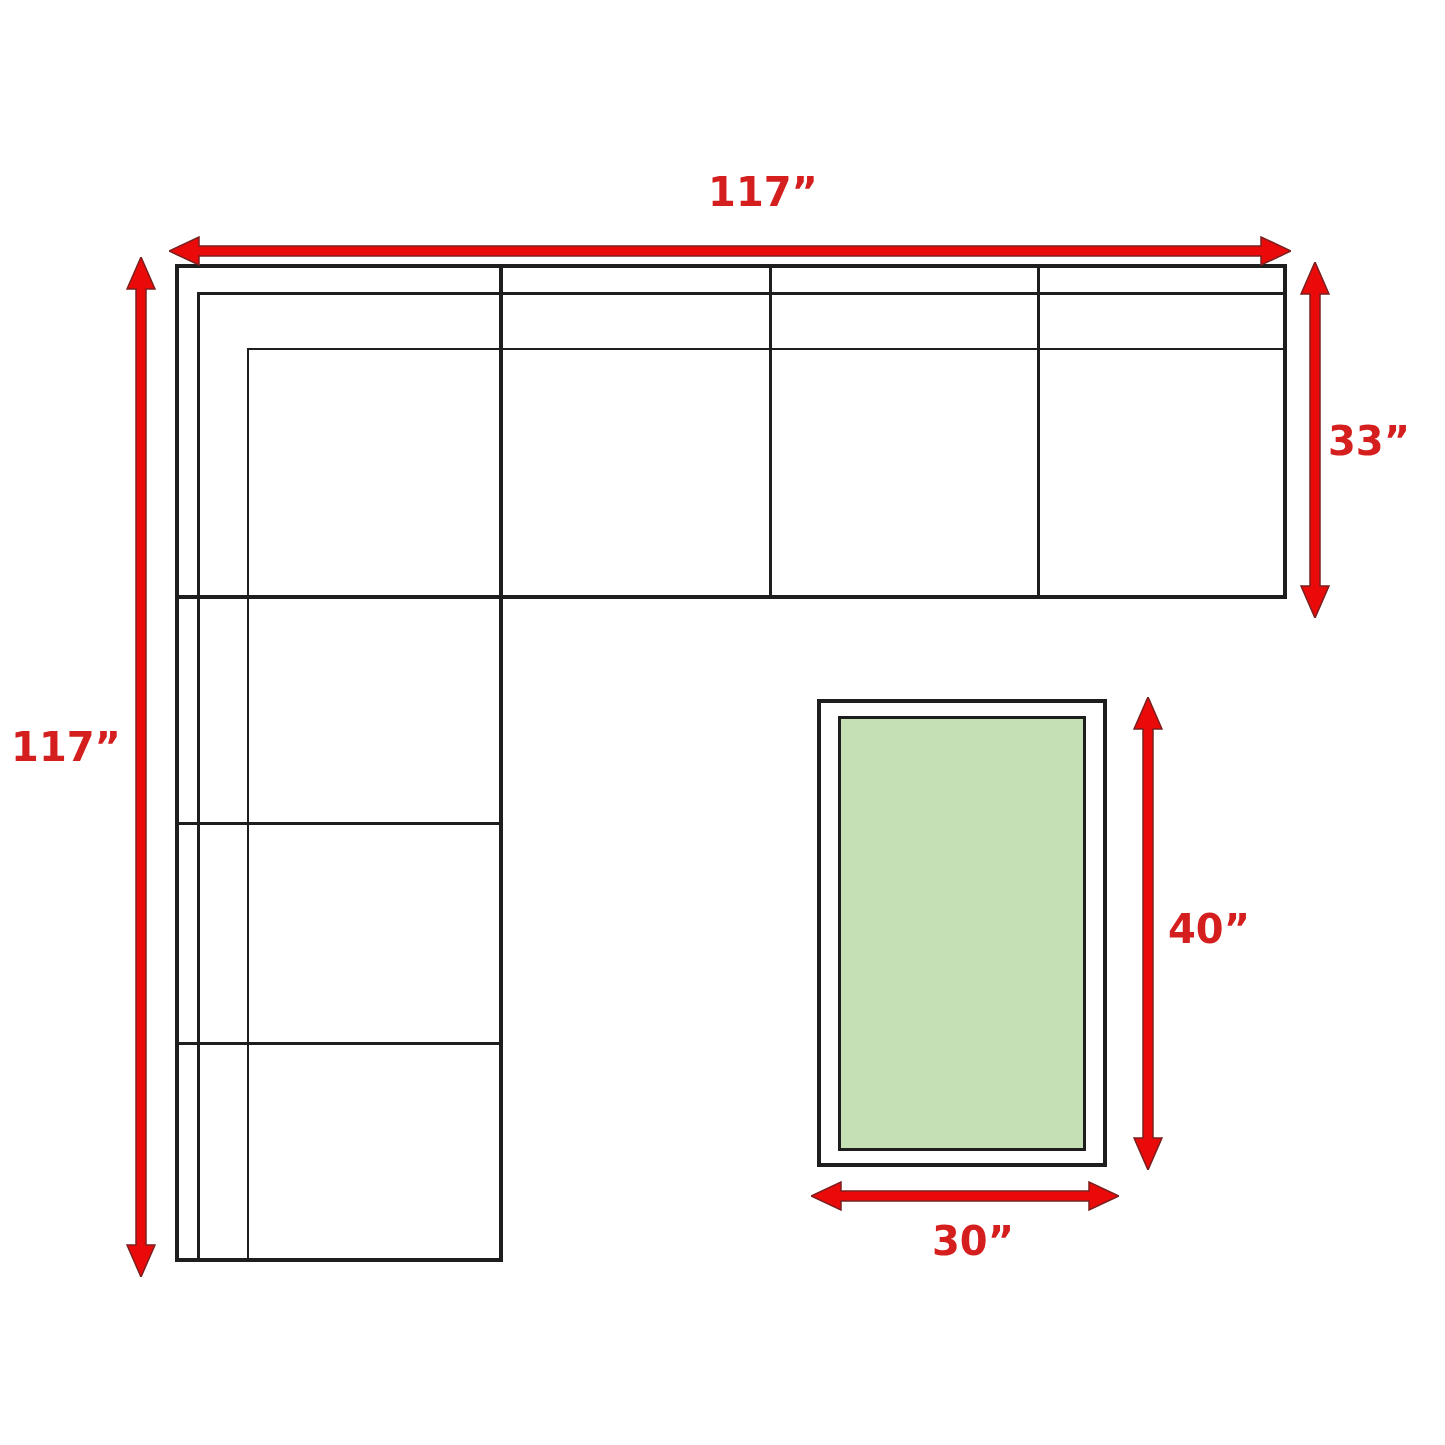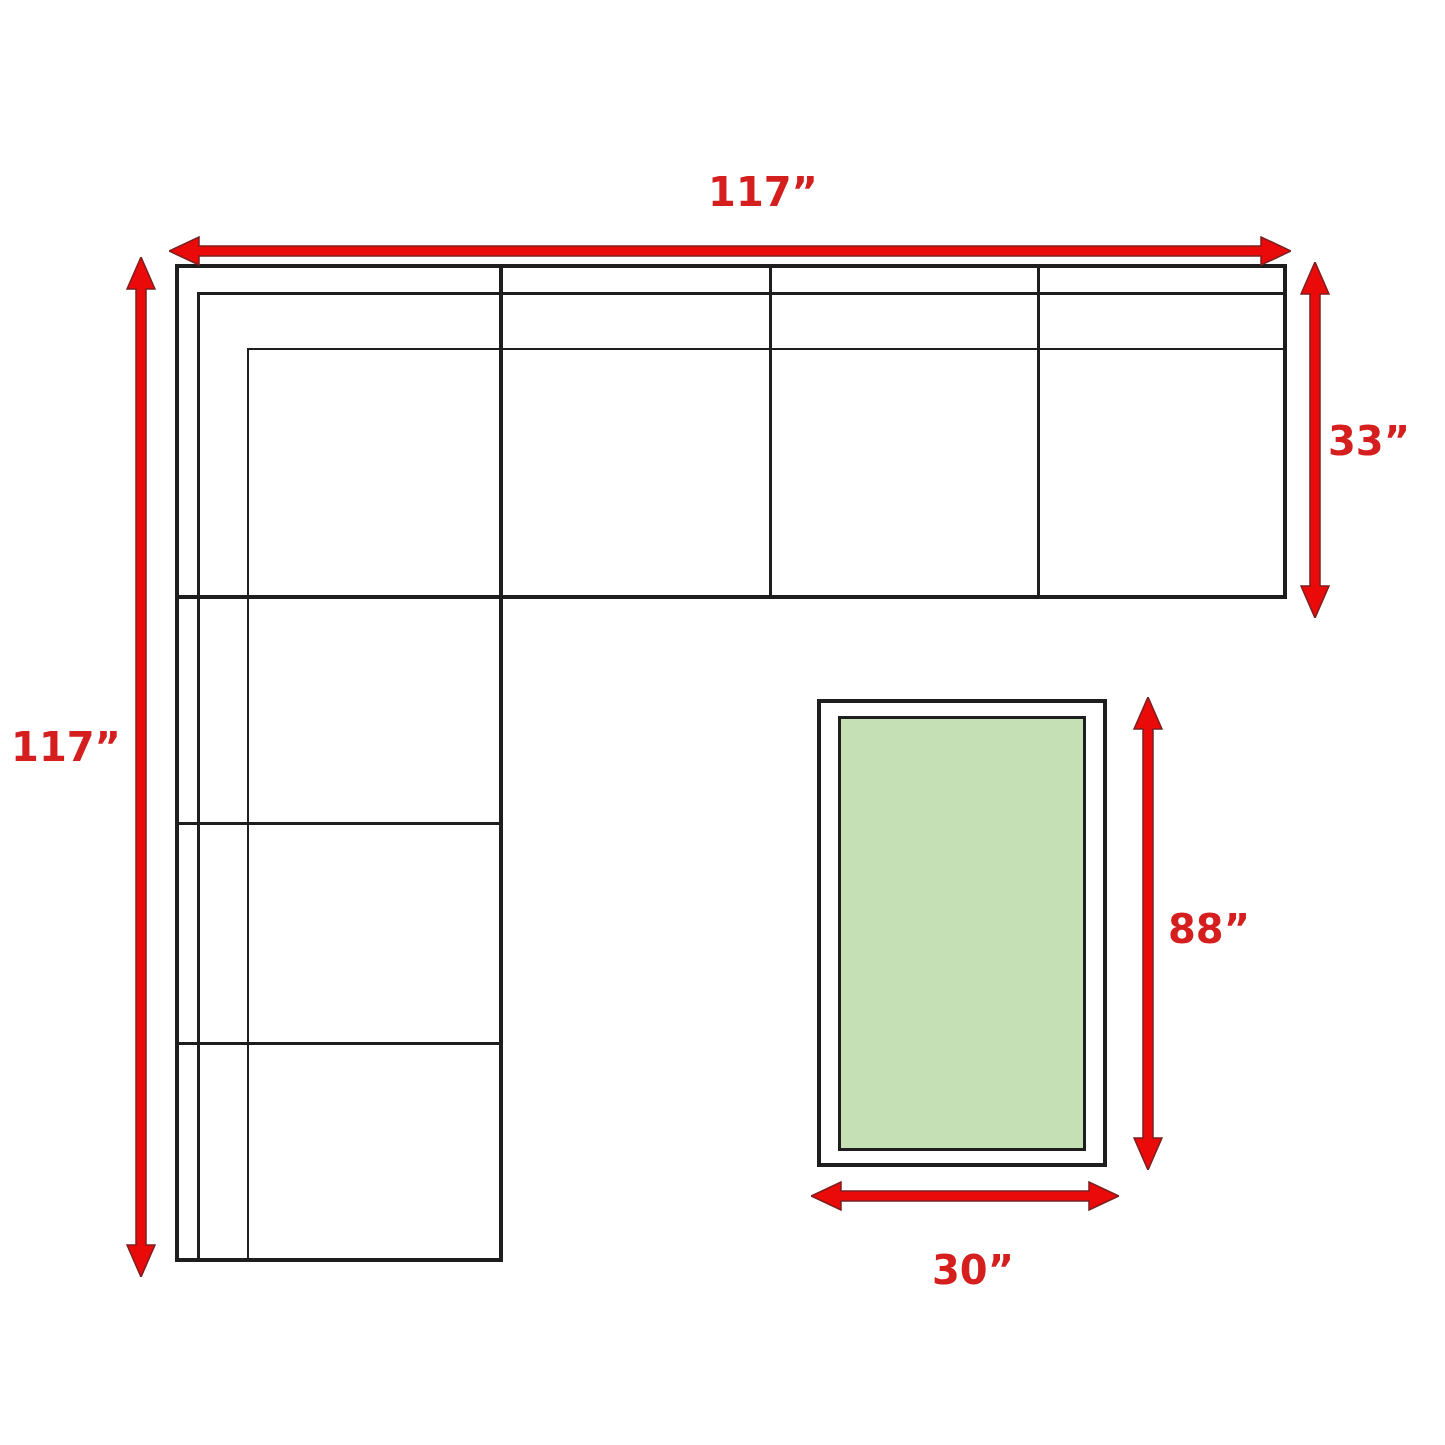--- a/index.html
+++ b/index.html
@@ -77,16 +77,16 @@
     <polygon points="15,0 29,32 20,32 20,441 29,441 15,473 1,441 10,441 10,32 1,32"></polygon>
   </svg>
 
   <svg class="arrow" style="left:811px; top:1181px;" width="308" height="30" viewBox="0 0 308 30">
     <polygon points="0,15 30,1 30,10 278,10 278,1 308,15 278,29 278,20 30,20 30,29"></polygon>
   </svg>
 
   <div class="dim" style="left:763px; top:192px;">117”</div>
   <div class="dim" style="left:66px; top:747px;">117”</div>
   <div class="dim" style="left:1369px; top:441px;text-align:center;">33”</div>
-  <div class="dim" style="left:1209px; top:929px;">88”</div>
-  <div class="dim" style="left:973px; top:1241px;margin-top:29px;">30”</div>
+  <div class="dim" style="left:1209px; top:929px;">40”</div>
+  <div class="dim" style="left:973px; top:1241px;">30”</div>
 
 </div>
 
 </body></html>

